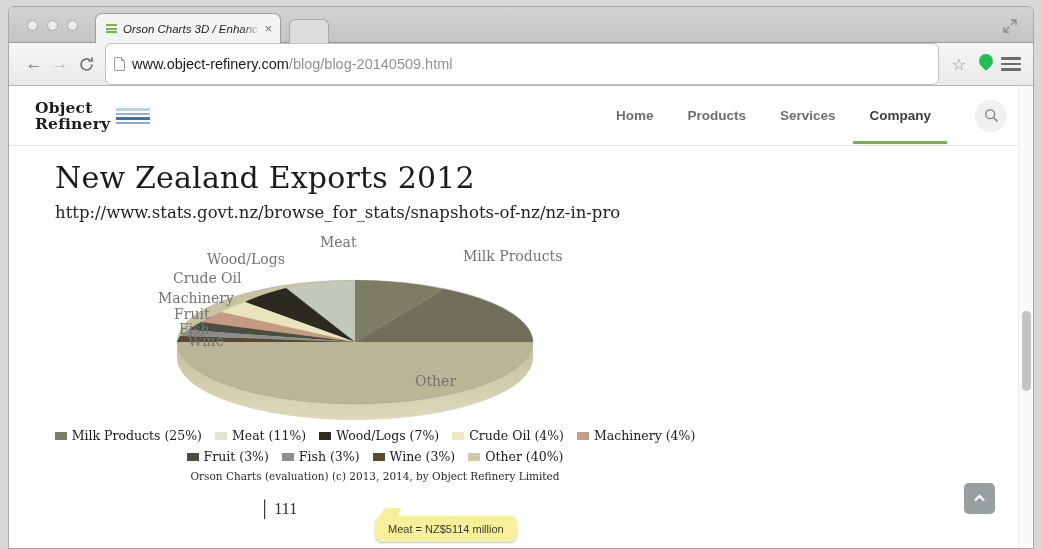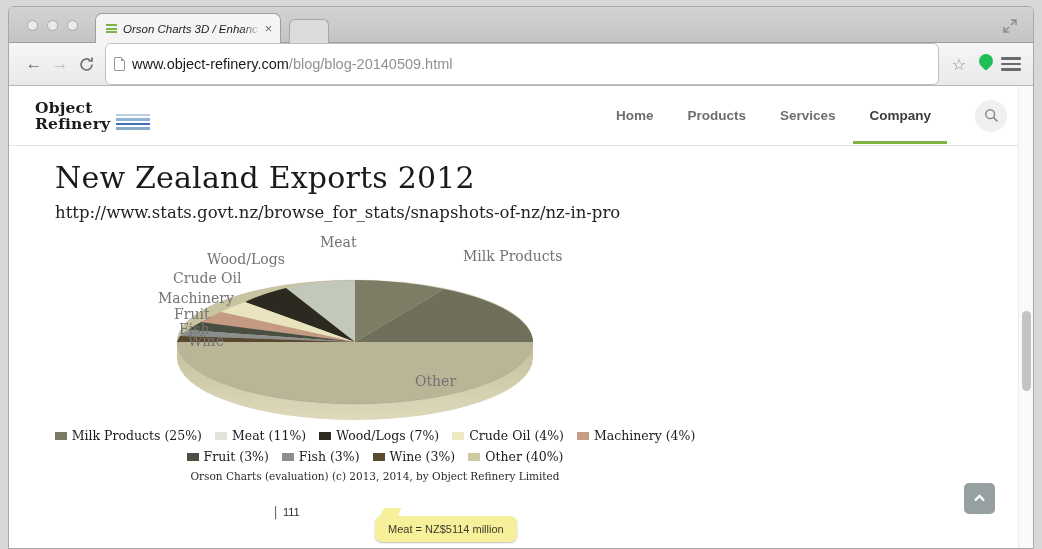--- a/index.html
+++ b/index.html
@@ -88,21 +88,21 @@
   #menu i { display:block; height: 2.5px; background: #6b6b6b; border-radius:1px; }
 
   
   #viewport { position: relative; height: 462px; background: #ffffff; overflow: hidden; }
 
   
   #site-header {
     height: 60px; background: #ffffff; border-bottom: 1px solid #e4e4e4;
     display: flex; align-items: center; padding: 0 26px; position: relative;
   }
-  #logo { display: flex; align-items: flex-end; }
+  #logo { display: flex; align-items: center; }
   #logo-text { font-family: "DejaVu Serif", serif; font-weight: bold; font-size: 15.5px;
     line-height: 16px; color: #1c1c1c; letter-spacing: .2px; }
   #logo-bars { margin-left: 6px; margin-top: 3px; width: 34px; }
   #logo-bars i { display:block; height: 2.5px; margin-bottom: 2px; }
   #logo-bars i:nth-child(1){ background:#bcd0e4 }
   #logo-bars i:nth-child(2){ background:#93b3d4 }
   #logo-bars i:nth-child(3){ background:#3f6fb5 }
   #logo-bars i:nth-child(4){ background:#8aa9c9 }
 
   #nav { margin-left: auto; display: flex; align-items: center; gap: 30px; }
@@ -143,22 +143,22 @@
   
   #legend { position: absolute; left: 0; top: 196px; width: 640px;
     font-family: "DejaVu Serif", serif; font-size: 12.5px; color: #1a1a1a; }
   .legend-row { display: flex; justify-content: center; align-items: center; gap: 13px; margin-bottom: 6px; }
   .legend-item { display: flex; align-items: center; gap: 5px; white-space: nowrap; }
   .swatch { width: 12px; height: 8px; display: inline-block; }
   #credit { text-align: center; font-family: "DejaVu Serif", serif; font-size: 10.5px; color: #2a2a2a;
     margin-top: 6px; }
 
   
-  #fragment { position: absolute; left: 264px; bottom: -6px; font-family:Liberation Sans, sans-serif;
-    font-size: 11px; color: #2b2b2b; }
+  #fragment { position: absolute; left: 250px; bottom: -6px; font-family:Liberation Serif, serif;
+    font-size: 16px; color: #2b2b2b; }
 
   
   #to-top {
     position: absolute; right: 38px; bottom: 34px; width: 31px; height: 31px;
     background: #97a0a0; border-radius: 5px; display: flex; align-items: center; justify-content: center;
     color: #fff;
   }
 
   
   #scrollbar { position: absolute; right: 0; top: 0; width: 15px; height: 462px;

